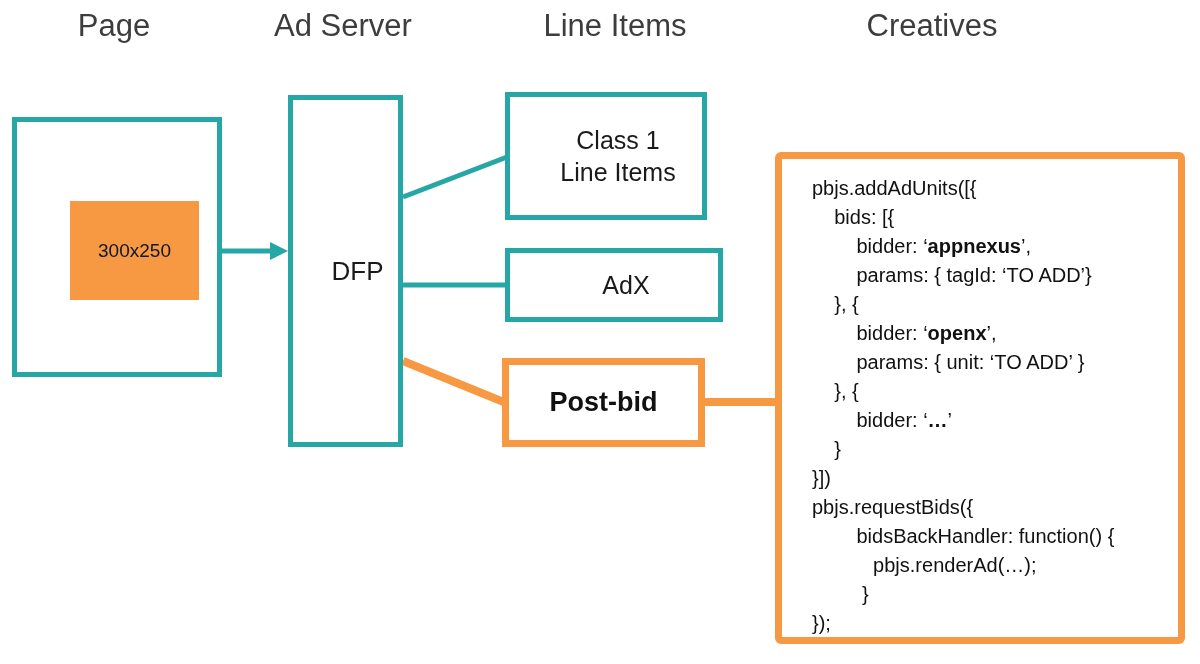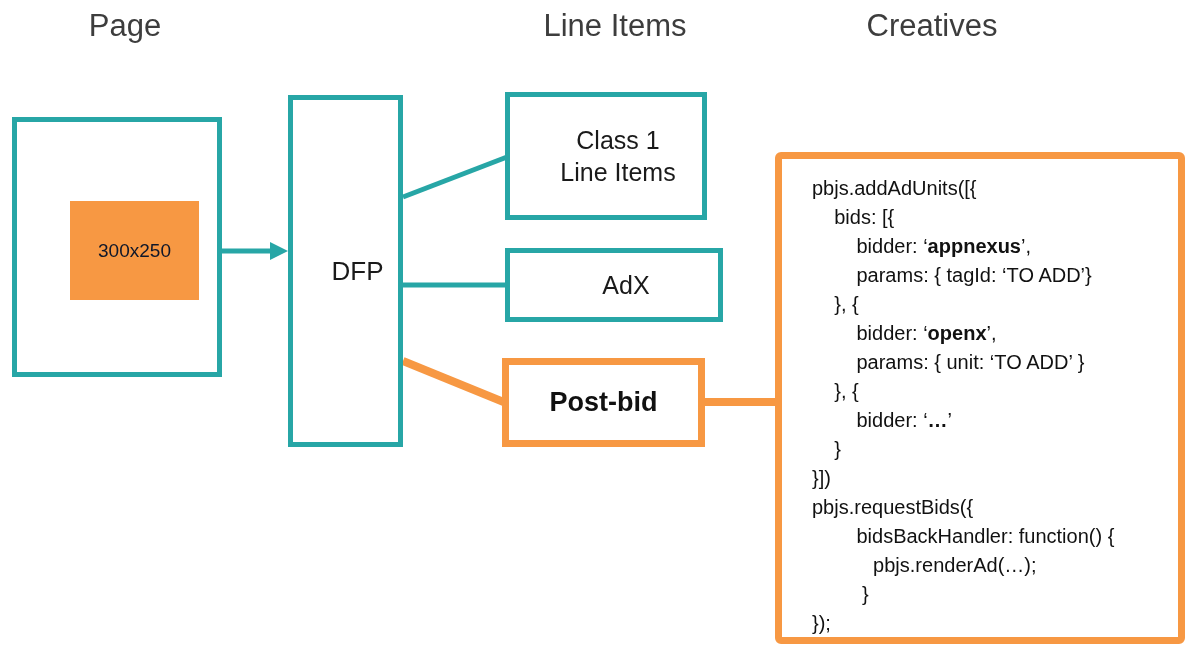--- a/index.html
+++ b/index.html
@@ -12,21 +12,21 @@
     overflow: hidden;
   }
   .col-header {
     position: absolute;
     top: 8px;
     transform: translateX(-50%);
     font-size: 31px;
     color: #3d3d3d;
     white-space: nowrap;
   }
-  #hdr-page      { left: 125px; }
+  #hdr-page      { left: 114px; }
   #hdr-adserver  { left: 343px; }
   #hdr-lineitems { left: 615px; }
   #hdr-creatives { left: 911px; margin-left: 21px; }
 
   #connector-layer { position: absolute; left: 0; top: 0; z-index: 1; }
 
   .box { position: absolute; box-sizing: border-box; background: #ffffff; z-index: 2;
          display: flex; align-items: center; justify-content: center; text-align: center; }
   .teal-border   { border: 5px solid var(--teal); padding-left: 24px; }
   .orange-border { border: 7px solid var(--orange); }
@@ -49,20 +49,21 @@
     white-space: pre;
   }
   #creatives-code .bold { font-weight: bold; }
 </style>
 </head>
 <body>
 
 <div id="stage">
 
   <div id="hdr-page" class="col-header">Page</div>
+  <div id="hdr-adserver" class="col-header">Ad Server</div>
   <div id="hdr-lineitems" class="col-header">Line Items</div>
   <div id="hdr-creatives" class="col-header">Creatives</div>
 
   <svg id="connector-layer" width="1200" height="664">
     <line x1="199" y1="251" x2="274" y2="251" stroke-width="5" stroke="#27A6A6"></line>
     <polygon points="288,251 270,242 270,260" fill="#27A6A6"></polygon>
     <line x1="403" y1="197" x2="507" y2="157" stroke-width="5" stroke="#27A6A6"></line>
     <line x1="403" y1="285" x2="507" y2="285" stroke-width="5" stroke="#27A6A6"></line>
     <line x1="403" y1="361" x2="506" y2="403" stroke-width="8" stroke="#F79843"></line>
     <line x1="703" y1="402" x2="779" y2="402" stroke-width="8" stroke="#F79843"></line>

